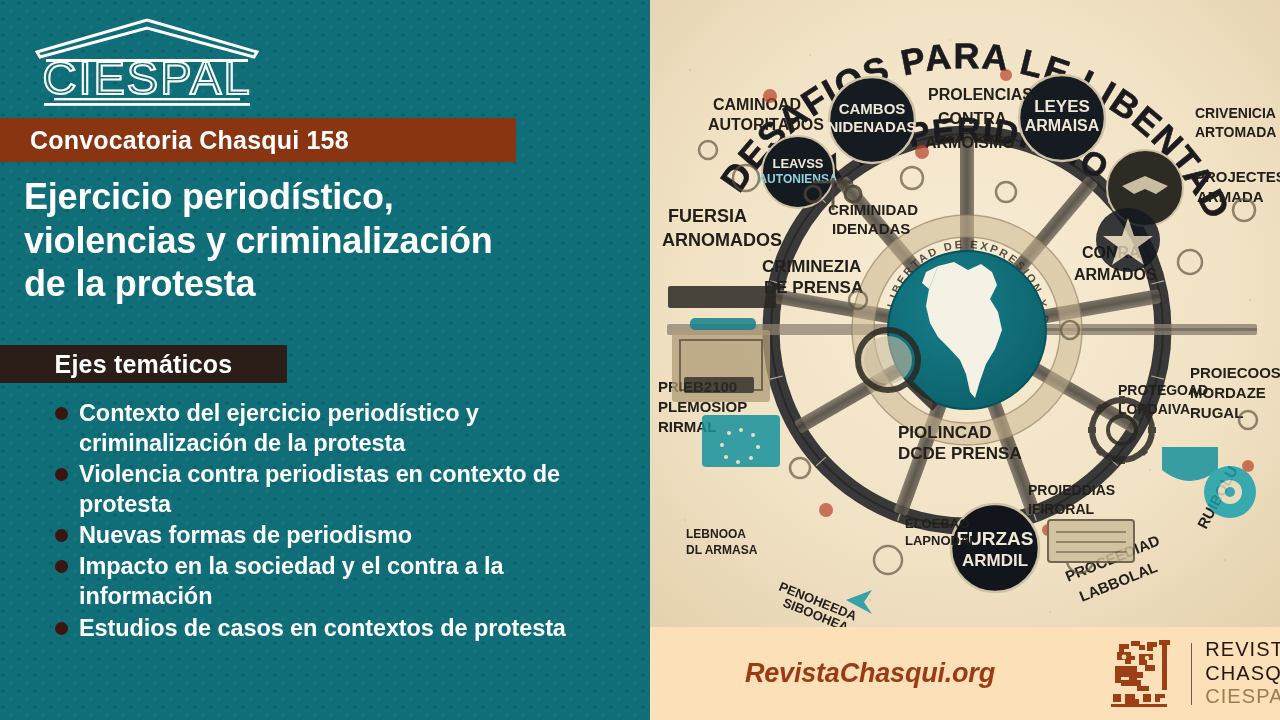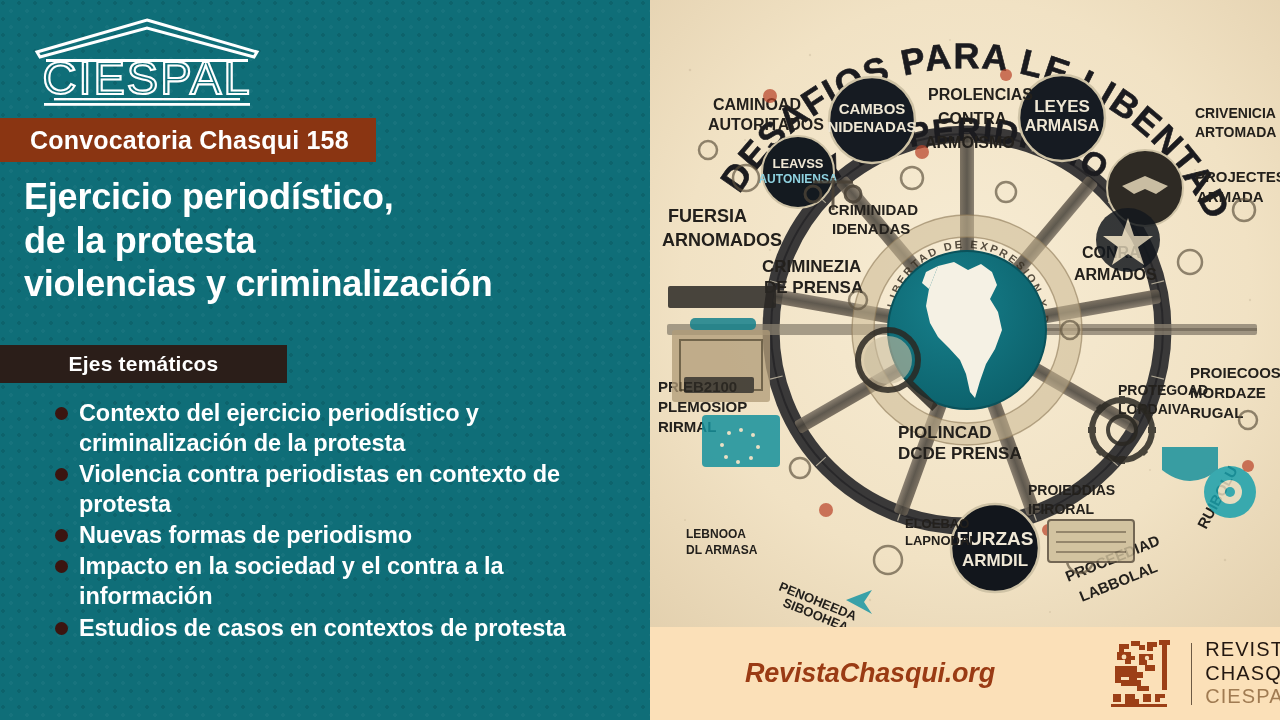--- a/index.html
+++ b/index.html
@@ -19,42 +19,42 @@
       radial-gradient(circle at 11px 11px, rgba(255,255,255,.035) 1.6px, transparent 1.8px);
     background-size:16px 16px,16px 16px;
   }
 
   
   #logo{position:absolute;left:32px;top:14px;width:230px;height:92px;}
   #logo svg{display:block;width:230px;height:92px;}
 
   
   #banner{
-    position:absolute;left:0;top:118px;width:376px;height:44px;
+    position:absolute;left:0;top:118px;width:516px;height:44px;
     background:#8a3512;display:flex;align-items:center;
   }
   #banner .txt{
     color:#ffffff;font-size:25px;font-weight:bold;letter-spacing:.2px;
     padding-left:30px;white-space:nowrap;
   }
 
   
   #title{
     position:absolute;left:24px;top:175px;width:610px;
     color:#ffffff;font-size:36px;font-weight:bold;line-height:1.21;
     letter-spacing:-.2px;
   }
   #title .ln{display:block;white-space:nowrap;}
 
   
   #ejes-box{
     position:absolute;left:0;top:345px;width:287px;height:38px;
     background:#2b1e19;display:flex;align-items:center;justify-content:center;
   }
-  #ejes-box .txt{color:#ffffff;font-size:21px;font-weight:bold;letter-spacing:.2px;}
+  #ejes-box .txt{color:#ffffff;font-size:25px;font-weight:bold;letter-spacing:.2px;}
 
   
   #bullets{position:absolute;left:55px;top:398px;width:585px;}
   .bullet-row{display:flex;align-items:flex-start;margin-bottom:1px;}
   .bullet-dot{
     flex:0 0 auto;width:13px;height:13px;border-radius:50%;
     background:#3b1510;margin-top:9px;margin-right:11px;
   }
   .bullet-text{
     color:#ffffff;font-size:23.5px;font-weight:bold;line-height:1.28;
@@ -112,22 +112,22 @@
         <rect x="12" y="89" width="206" height="2.8" fill="#ffffff"></rect>
       </svg>
     </div>
 
     <div id="banner">
       <span class="txt">Convocatoria Chasqui 158</span>
     </div>
 
     <div id="title">
       <span class="ln">Ejercicio periodístico,</span>
+      <span class="ln">violencias y criminalización</span>
       <span class="ln">de la protesta</span>
-      <span class="ln">violencias y criminalización</span>
     </div>
 
     <div id="ejes-box">
       <span class="txt">Ejes temáticos</span>
     </div>
 
     <div id="bullets">
       <div class="bullet-row">
         <span class="bullet-dot"></span>
         <span class="bullet-text">Contexto del ejercicio periodístico y criminalización de la protesta</span>

